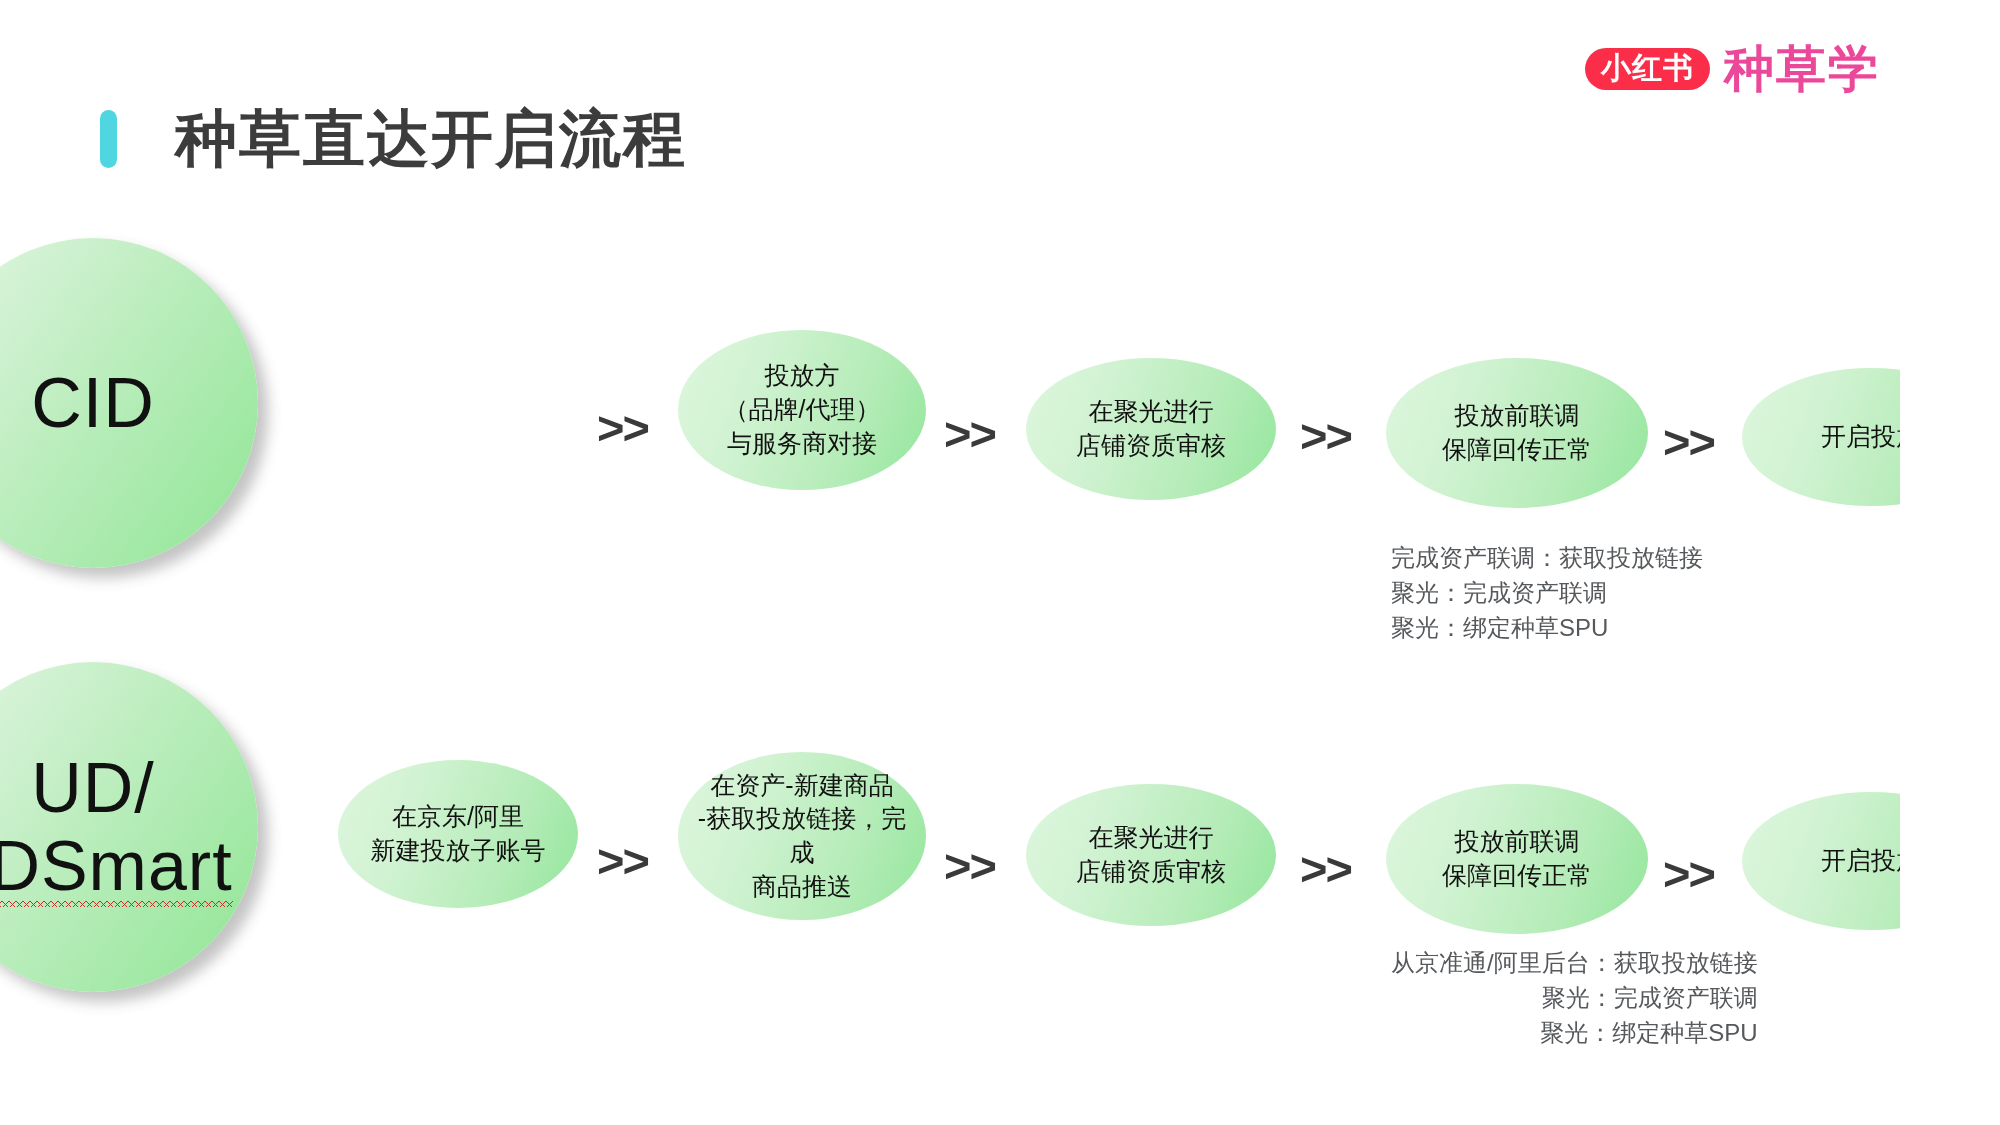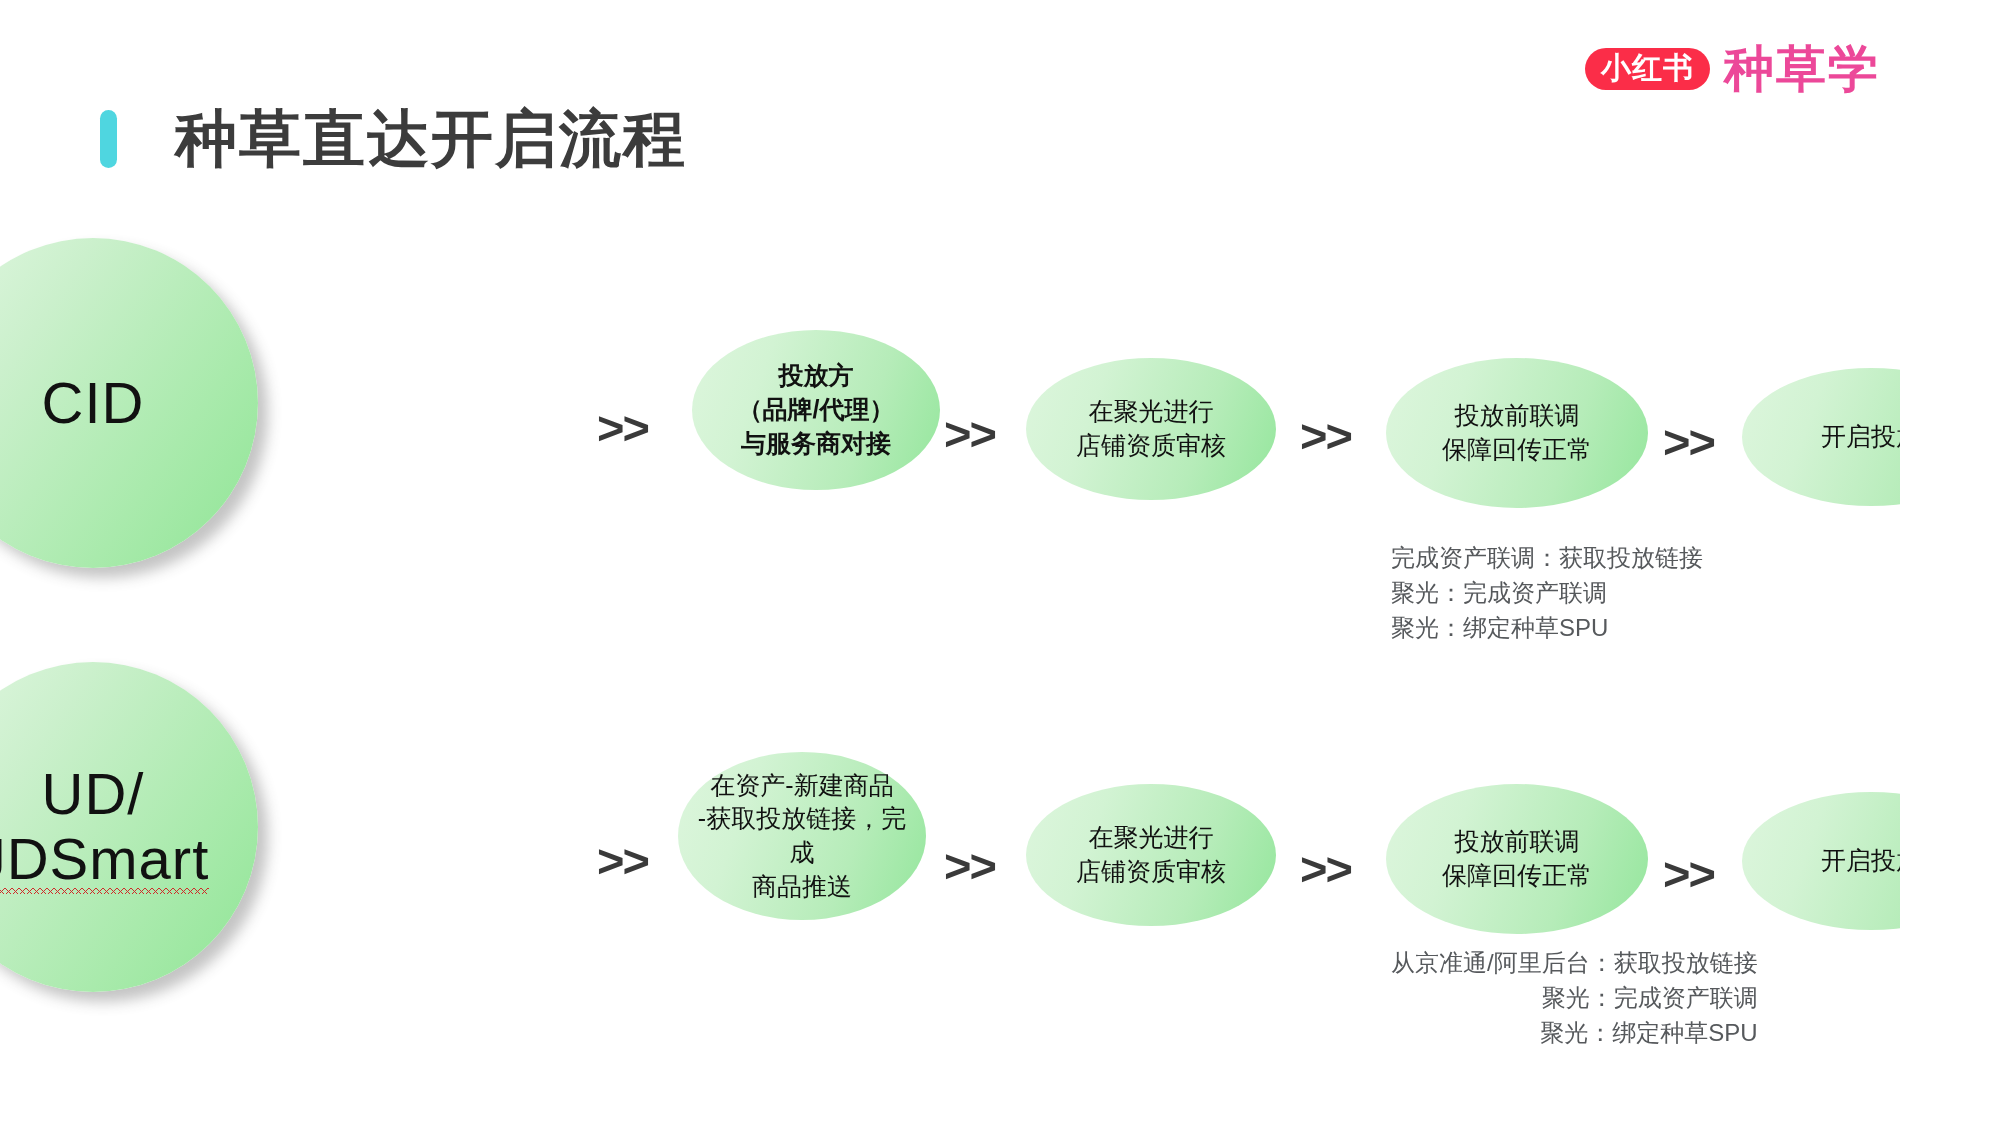--- a/index.html
+++ b/index.html
@@ -74,21 +74,21 @@
     position: absolute;
     border-radius: 50%;
     background: linear-gradient(125deg, #e2f7e2 0%, #cbf0cc 30%, #a9eaac 70%, #8fe595 100%);
     box-shadow: 10px 10px 14px rgba(60,60,60,0.30);
     display: flex;
     align-items: center;
     justify-content: center;
     text-align: center;
   }
   .big-circle-label {
-    font-size: 58px;
+    font-size: 70px;
     color: #111111;
     line-height: 1.12;
     letter-spacing: 1px;
   }
   .spellcheck {
     display: inline-block;
     position: relative;
   }
   .spellcheck::after {
     content: "";
@@ -157,21 +157,21 @@
     <span class="title-text">种草直达开启流程</span>
   </div>
 
   <div class="big-circle" style="left:-72px; top:238px; width:330px; height:330px;">
     <span class="big-circle-label">CID</span>
   </div>
 
 
   <div class="chev" style="left:597px; top:404px;">&gt;&gt;</div>
 
-  <div class="step" style="left:692px; top:330px; width:248px; height:160px;font-weight:bold;">
+  <div class="step" style="left:678px; top:330px; width:248px; height:160px;">
     <span class="step-label">投放方
 （品牌/代理）
 与服务商对接</span>
   </div>
 
   <div class="chev" style="left:944px; top:410px;">&gt;&gt;</div>
 
   <div class="step" style="left:1026px; top:358px; width:250px; height:142px;">
     <span class="step-label">在聚光进行
 店铺资质审核</span>
@@ -194,20 +194,24 @@
 聚光：完成资产联调
 聚光：绑定种草SPU</div>
 
   <div class="big-circle" style="left:-72px; top:662px; width:330px; height:330px;">
     <span class="big-circle-label">
       <span>UD/</span><br>
       <span class="spellcheck">JDSmart</span>
     </span>
   </div>
 
+  <div class="step" style="left:338px; top:760px; width:240px; height:148px;">
+    <span class="step-label">在京东/阿里
+新建投放子账号</span>
+  </div>
 
   <div class="chev" style="left:597px; top:837px;">&gt;&gt;</div>
 
   <div class="step" style="left:678px; top:752px; width:248px; height:168px;">
     <span class="step-label">在资产-新建商品
 -获取投放链接，完成
 商品推送</span>
   </div>
 
   <div class="chev" style="left:944px; top:842px;">&gt;&gt;</div>

